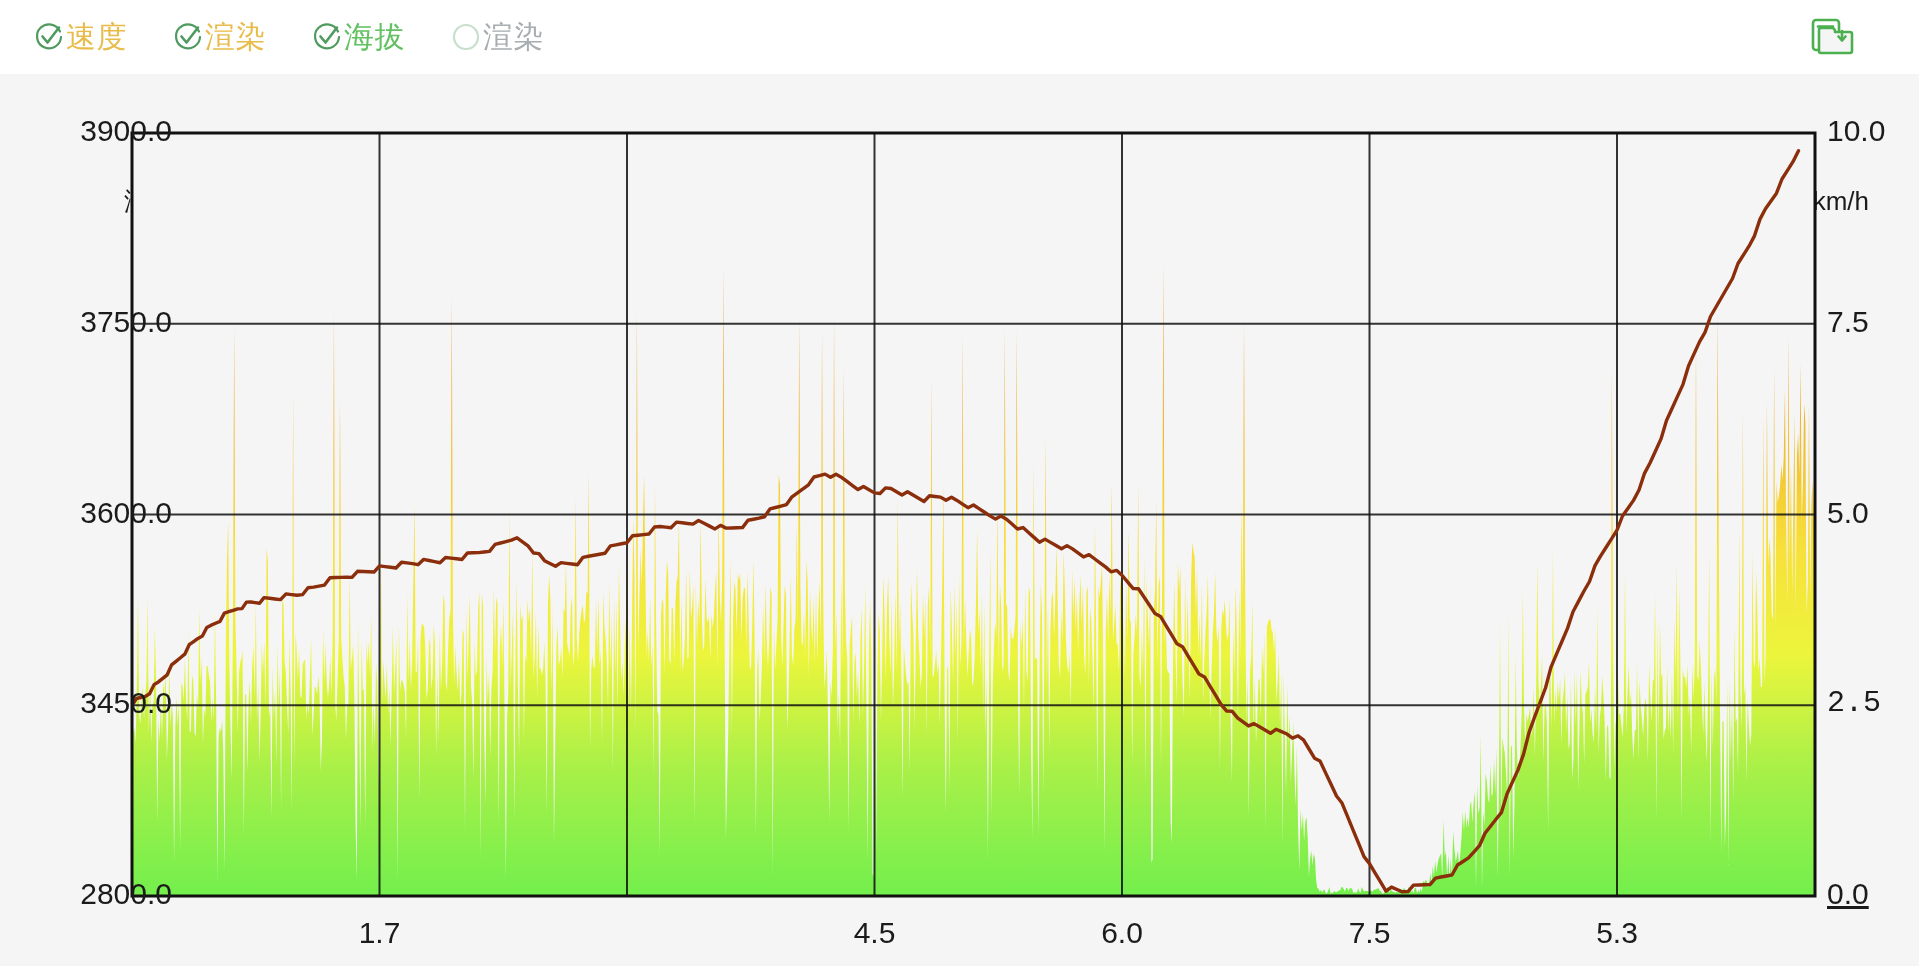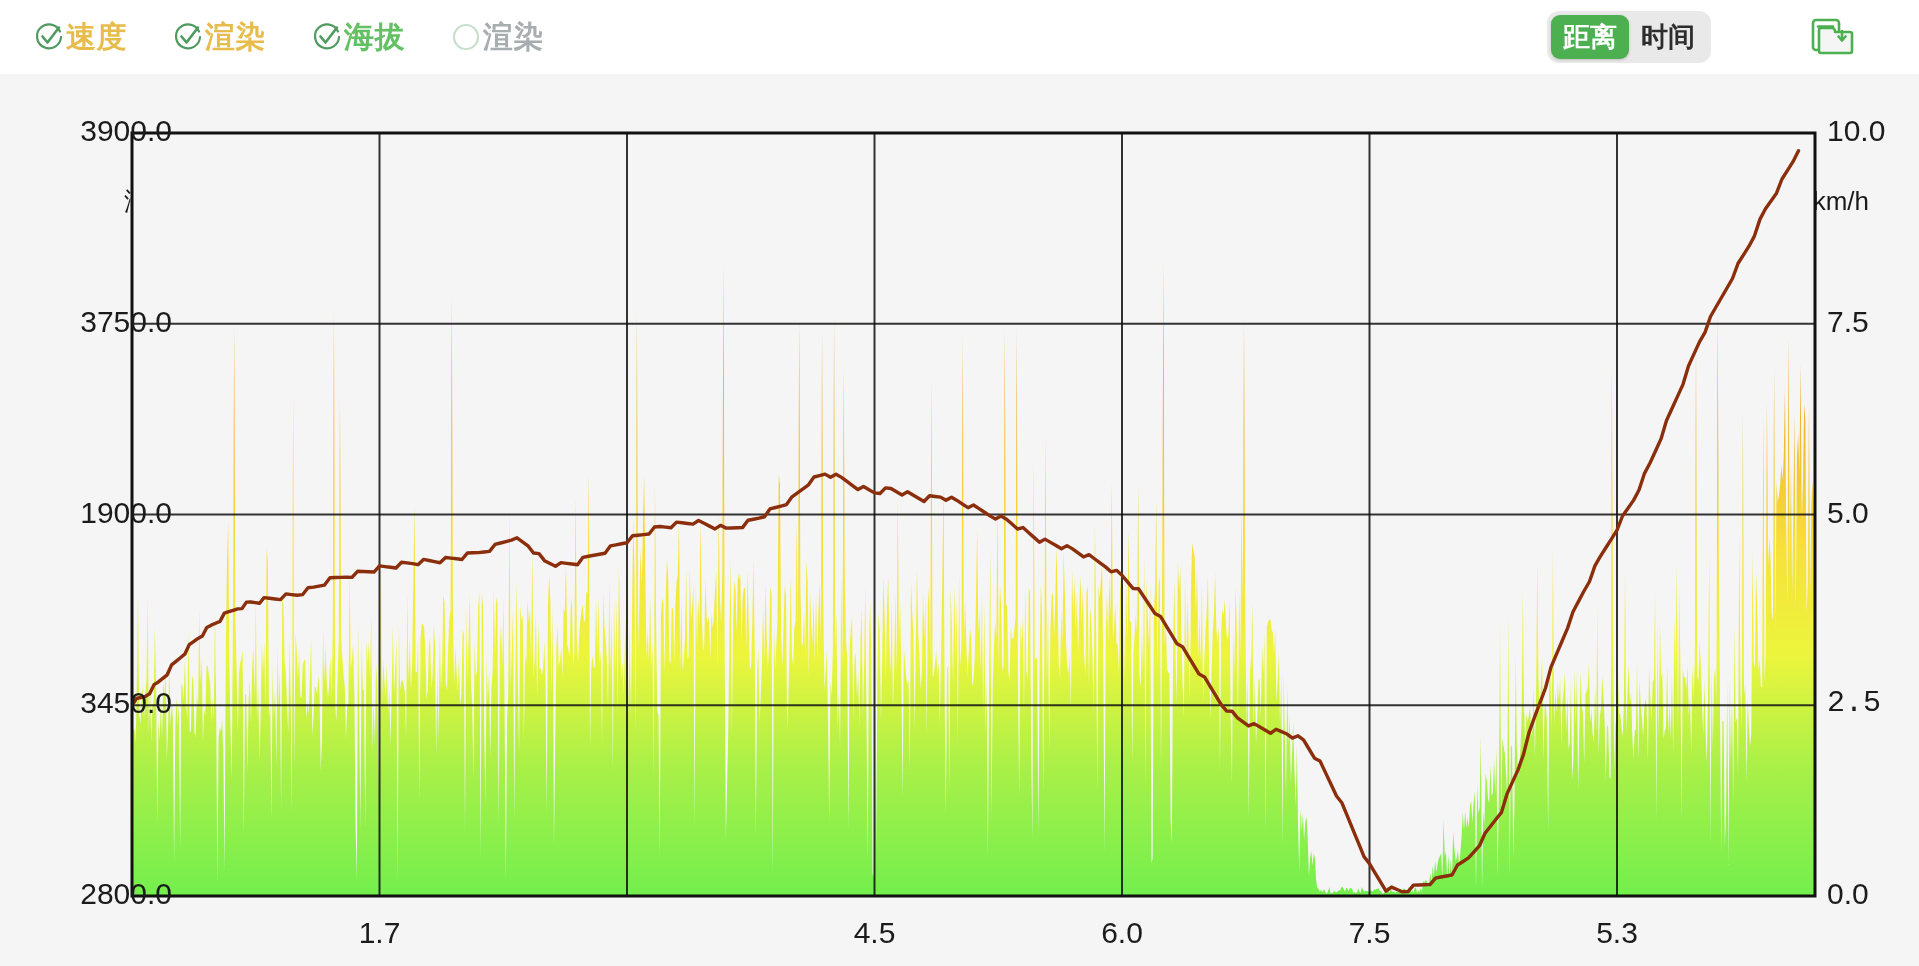--- a/index.html
+++ b/index.html
@@ -17,21 +17,20 @@
   }
 
   
   .toolbar {
     position: absolute;
     left: 0; top: 0;
     width: 1919px; height: 88px;
     background: #ffffff;
     border-bottom: 1px solid #e2e2e2;
     box-sizing: border-box;
-    font-weight: bold;
   }
   .legend-group {
     position: absolute;
     left: 34px; top: 0;
     height: 74px;
     display: flex;
     align-items: center;
     gap: 46px;
   }
   .legend-item {
@@ -168,24 +167,20 @@
         <span class="legend-check">
           <svg width="30" height="30" viewBox="0 0 30 30">
             <circle cx="15" cy="15" r="12" fill="none" stroke="#c8dfcd" stroke-width="2.2"></circle>
           </svg>
         </span>
         <span class="legend-label lbl-gray">渲染</span>
       </div>
 
     </div>
 
-    <div class="segmented">
-      <div class="seg-btn active">距离</div>
-      <div class="seg-btn">时间</div>
-    </div>
 
     <div class="export-btn">
       <svg width="48" height="46" viewBox="0 0 48 46">
         <rect x="4" y="6" width="26" height="30" rx="3" fill="none" stroke="#4cb050" stroke-width="2.6"></rect>
         <line x1="9" y1="12.5" x2="24" y2="12.5" stroke="#4cb050" stroke-width="2.6" stroke-linecap="round"></line>
         <path d="M12 14 h11 a3 3 0 0 1 3 3 v1 h15 a2 2 0 0 1 2 2 v17 a2 2 0 0 1 -2 2 h-29 a2 2 0 0 1 -2 -2 v-21 a2 2 0 0 1 2 -2 z" fill="#f5f5f5" stroke="#4cb050" stroke-width="2.6" stroke-linejoin="round"></path>
         <line x1="33" y1="17" x2="33" y2="26" stroke="#4cb050" stroke-width="2.6" stroke-linecap="round"></line>
         <path d="M29.5 22.5 L33 26.5 L36.5 22.5" fill="none" stroke="#4cb050" stroke-width="2.6" stroke-linecap="round" stroke-linejoin="round"></path>
       </svg>
     </div>
@@ -228,28 +223,28 @@
         </g>
         <g clip-path="url(#plotClip)">
           <path d="M 132.00 631.89 L 136.40 624.50 L 140.80 623.48 L 145.20 622.46 L 149.60 619.74 L 154.00 610.66 L 158.40 607.94 L 162.80 604.37 L 167.20 600.81 L 171.60 590.88 L 176.00 587.31 L 180.40 583.75 L 184.80 580.18 L 189.20 570.68 L 193.60 567.54 L 198.00 564.39 L 202.40 562.10 L 206.80 553.44 L 211.20 551.15 L 215.60 549.28 L 220.00 547.40 L 224.40 539.17 L 228.80 537.73 L 233.20 536.28 L 237.60 534.83 L 242.00 534.66 L 246.40 528.12 L 250.80 527.95 L 255.20 528.62 L 259.60 529.29 L 264.00 523.60 L 269.50 524.28 L 275.00 524.95 L 280.50 525.62 L 286.00 519.93 L 291.50 520.60 L 297.00 521.28 L 302.50 520.68 L 308.00 513.72 L 313.50 513.12 L 319.00 512.09 L 324.50 511.07 L 330.00 503.69 L 335.50 503.51 L 341.00 503.34 L 346.50 503.16 L 352.00 503.41 L 357.50 497.30 L 363.00 497.55 L 368.50 497.79 L 374.00 498.04 L 379.50 491.93 L 385.00 492.60 L 390.50 493.28 L 396.00 493.95 L 401.50 488.26 L 407.00 488.93 L 412.50 489.61 L 418.00 490.70 L 423.50 485.44 L 429.00 486.53 L 434.50 487.63 L 440.00 488.73 L 445.50 483.46 L 451.00 484.14 L 456.50 484.81 L 462.00 485.48 L 467.50 478.94 L 473.00 478.77 L 478.50 478.59 L 484.00 477.99 L 489.50 477.39 L 495.00 470.44 L 500.50 468.99 L 506.00 467.54 L 511.50 466.09 L 517.00 463.80 L 522.50 467.86 L 528.00 471.92 L 533.50 478.95 L 539.00 479.62 L 544.50 486.66 L 550.00 489.45 L 555.50 492.24 L 561.00 488.67 L 566.50 489.34 L 572.00 490.01 L 577.50 490.69 L 583.00 483.30 L 588.50 482.28 L 594.00 481.26 L 599.50 480.23 L 605.00 479.21 L 610.50 471.83 L 616.00 470.80 L 621.50 469.78 L 627.00 468.76 L 632.50 461.80 L 638.00 461.20 L 643.50 460.60 L 649.00 460.00 L 654.50 453.04 L 660.00 452.44 L 665.50 453.11 L 671.00 453.78 L 676.50 448.10 L 682.00 448.77 L 687.50 449.44 L 693.00 450.11 L 698.50 446.55 L 704.00 449.34 L 709.50 452.13 L 715.00 454.92 L 720.50 451.35 L 726.00 454.14 L 731.50 453.97 L 737.00 453.79 L 742.50 453.62 L 748.00 446.24 L 753.50 445.21 L 759.00 444.19 L 764.50 442.74 L 770.00 434.93 L 775.50 433.49 L 781.00 432.04 L 786.50 430.59 L 792.00 422.79 L 797.50 418.79 L 803.00 414.80 L 808.50 410.81 L 814.00 403.01 L 819.50 401.56 L 825.00 400.11 L 830.50 403.33 L 836.00 400.18 L 841.50 403.40 L 847.00 407.46 L 852.50 411.53 L 858.00 415.59 L 863.50 412.44 L 869.00 415.66 L 874.50 418.88 L 880.00 419.55 L 885.50 413.86 L 891.00 414.53 L 896.50 417.75 L 902.00 420.96 L 907.50 417.82 L 913.00 421.04 L 918.50 424.25 L 924.00 427.47 L 929.50 421.78 L 935.00 422.45 L 940.50 423.12 L 946.00 426.34 L 951.50 423.19 L 957.00 426.41 L 962.50 430.05 L 968.00 433.69 L 973.50 430.97 L 979.00 434.61 L 984.50 438.25 L 990.00 441.89 L 995.50 445.10 L 1001.00 441.96 L 1006.50 445.17 L 1012.00 450.08 L 1017.50 454.99 L 1023.00 453.55 L 1028.50 458.46 L 1034.00 463.37 L 1039.50 468.28 L 1045.00 465.14 L 1050.50 468.35 L 1056.00 471.57 L 1061.50 474.78 L 1067.00 471.64 L 1072.50 474.85 L 1078.00 478.92 L 1083.50 482.98 L 1089.00 480.68 L 1094.50 484.75 L 1100.00 488.81 L 1105.50 492.87 L 1111.00 497.78 L 1116.50 496.34 L 1122.00 501.25 L 1127.50 507.85 L 1133.00 514.46 L 1138.50 514.71 L 1144.00 523.01 L 1149.50 531.31 L 1155.00 539.61 L 1160.50 542.41 L 1166.00 551.55 L 1171.50 560.70 L 1177.00 569.85 L 1182.50 572.65 L 1188.00 581.79 L 1193.50 590.94 L 1199.00 600.09 L 1204.50 602.89 L 1210.00 612.04 L 1215.50 621.18 L 1221.00 630.33 L 1226.50 636.94 L 1232.00 637.19 L 1237.50 643.79 L 1243.00 647.86 L 1248.50 651.92 L 1254.00 649.63 L 1259.50 652.84 L 1265.00 656.06 L 1270.50 659.27 L 1276.00 655.28 L 1281.50 657.65 L 1287.00 660.02 L 1292.50 664.08 L 1298.00 661.78 L 1303.50 665.85 L 1309.00 675.00 L 1314.50 684.14 L 1320.00 686.94 L 1325.50 698.63 L 1331.00 710.32 L 1336.50 722.02 L 1342.00 729.05 L 1347.50 742.43 L 1353.00 755.82 L 1358.50 769.21 L 1364.00 782.60 L 1369.50 789.63 L 1375.00 798.78 L 1380.50 807.93 L 1386.00 817.08 L 1391.50 813.09 L 1397.00 815.46 L 1402.50 817.82 L 1408.00 817.65 L 1413.50 811.11 L 1419.00 810.94 L 1424.50 810.76 L 1430.00 810.58 L 1435.50 804.05 L 1441.00 803.03 L 1446.50 802.00 L 1452.00 800.98 L 1457.50 791.05 L 1463.00 787.49 L 1468.50 783.92 L 1474.00 777.81 L 1479.50 771.70 L 1485.00 759.23 L 1490.50 752.27 L 1496.00 745.31 L 1501.50 738.36 L 1507.00 719.95 L 1512.50 707.91 L 1518.00 695.86 L 1523.50 680.43 L 1529.00 658.63 L 1534.50 643.20 L 1540.00 628.61 L 1545.50 614.02 L 1551.00 593.07 L 1556.50 580.18 L 1562.00 567.29 L 1567.50 554.40 L 1573.00 537.69 L 1578.50 527.34 L 1584.00 516.99 L 1589.50 507.49 L 1595.00 491.63 L 1600.50 482.13 L 1606.00 473.47 L 1611.50 464.82 L 1617.00 456.17 L 1622.50 442.00 L 1628.00 434.20 L 1633.50 426.39 L 1639.00 416.04 L 1644.50 399.33 L 1650.00 388.98 L 1655.50 376.94 L 1661.00 364.90 L 1666.50 346.49 L 1672.00 334.45 L 1677.50 322.40 L 1683.00 310.36 L 1688.50 291.95 L 1694.00 279.91 L 1699.50 267.86 L 1705.00 258.36 L 1710.50 242.50 L 1716.00 233.00 L 1721.50 223.50 L 1727.00 214.00 L 1732.50 204.50 L 1738.00 189.49 L 1743.50 180.83 L 1749.00 172.18 L 1754.50 161.83 L 1760.00 145.12 L 1765.50 134.77 L 1771.00 126.97 L 1776.50 119.16 L 1782.00 105.00 L 1787.50 96.34 L 1793.00 87.69 L 1798.50 76.80" fill="none" stroke="#8a2e0c" stroke-width="3.4" stroke-linejoin="round" stroke-linecap="round"></path>
         </g>
         <rect x="132" y="59" width="1683" height="763" fill="none" stroke="#111" stroke-width="3"></rect>
       </svg>
 
     <div id="tick-layer">
         <div class="tick left" style="top: 40px; right: 1795px;">3900.0</div>
         <div class="tick left" style="top: 230.75px; right: 1795px;">3750.0</div>
-        <div class="tick left" style="top: 421.5px; right: 1795px;">1900.0</div>
+        <div class="tick left" style="top: 421.5px; right: 1795px;">3600.0</div>
         <div class="tick left" style="top: 612.25px; right: 1795px;">3450.0</div>
         <div class="tick left" style="top: 803px; right: 1795px;">2800.0</div>
         <div class="tick right" style="top: 40px; left: 1827px;">10.0</div>
         <div class="tick right" style="top: 230.75px; left: 1827px;">7.5</div>
         <div class="tick right" style="top: 421.5px; left: 1827px;">5.0</div>
         <div class="tick right" style="top: 612.25px; left: 1827px; font-family: Liberation Mono, monospace;">2.5</div>
-        <div class="tick right" style="top: 803px; left: 1827px;">0.0</div>
+        <div class="tick right" style="top: 803px; left: 1827px; text-decoration: underline;">0.0</div>
         <div class="tick xlab" style="left: 379.5px; top: 842px;">1.7</div>
         <div class="tick xlab" style="left: 627px; top: 888px;">3.0</div>
         <div class="tick xlab" style="left: 874.5px; top: 842px;">4.5</div>
         <div class="tick xlab" style="left: 1122px; top: 842px;">6.0</div>
         <div class="tick xlab" style="left: 1369.5px; top: 842px;">7.5</div>
         <div class="tick xlab" style="left: 1617px; top: 842px;">5.3</div>
       </div>
   </div>
 
 </div>

